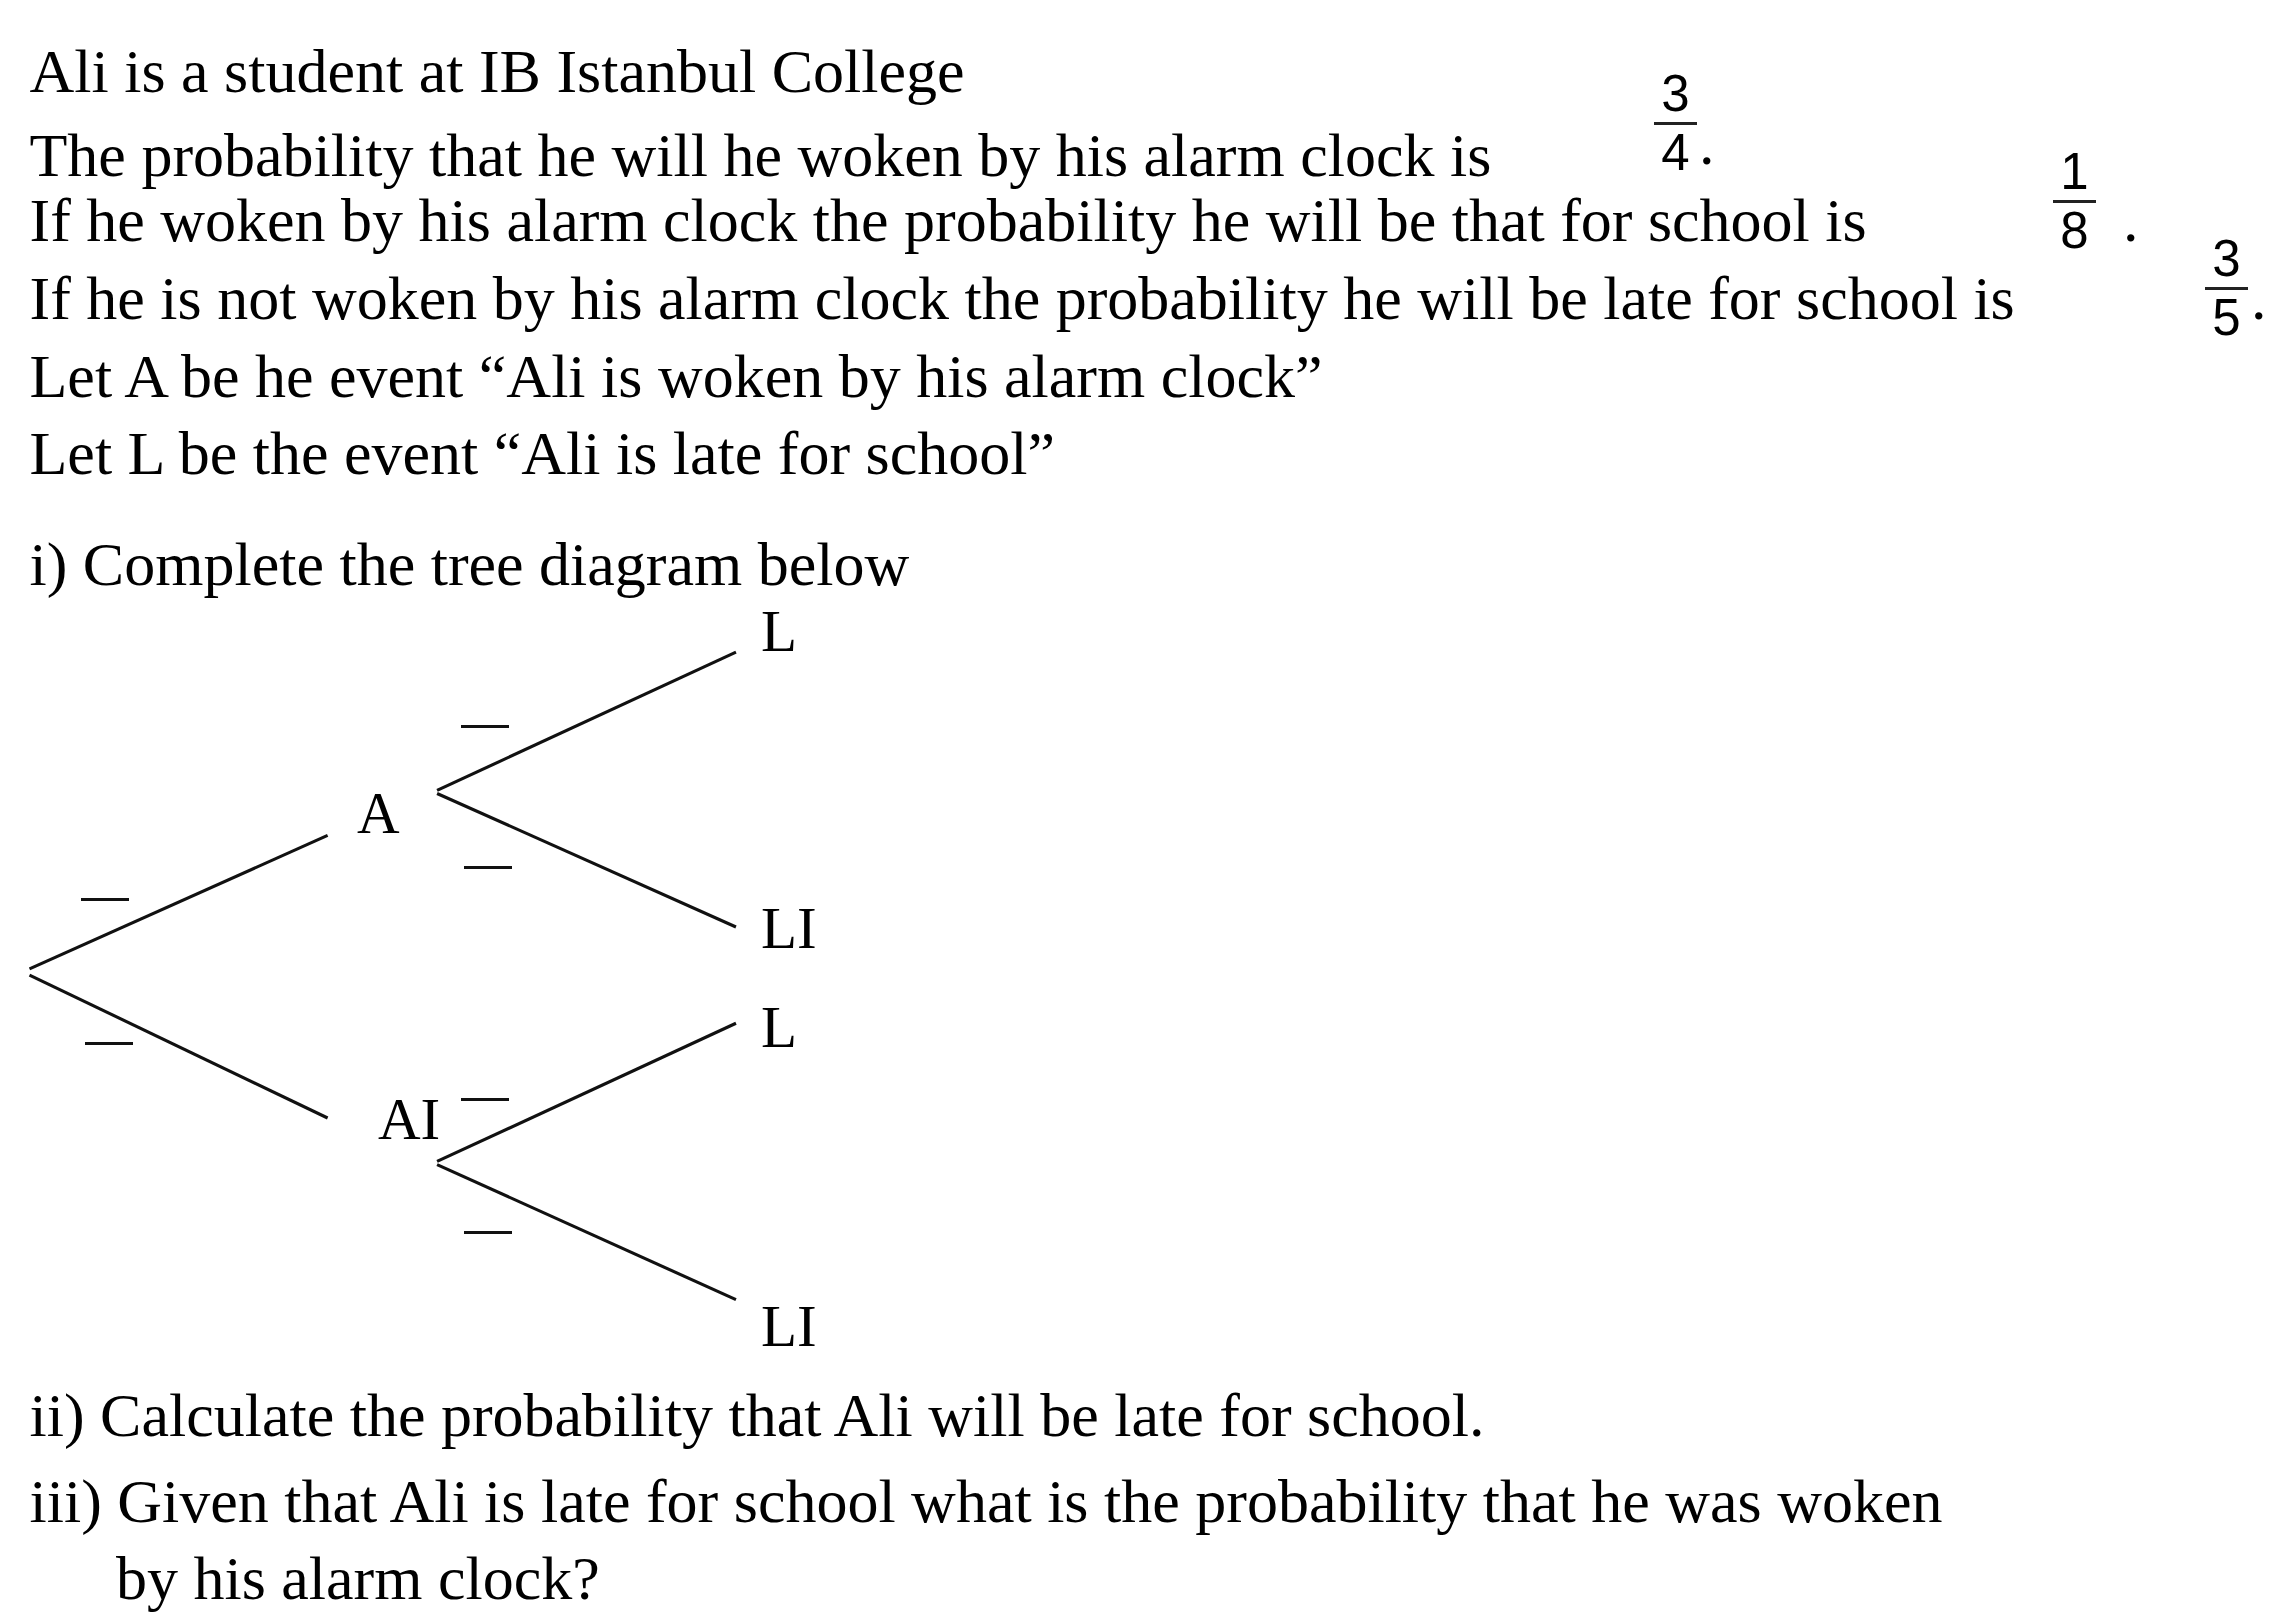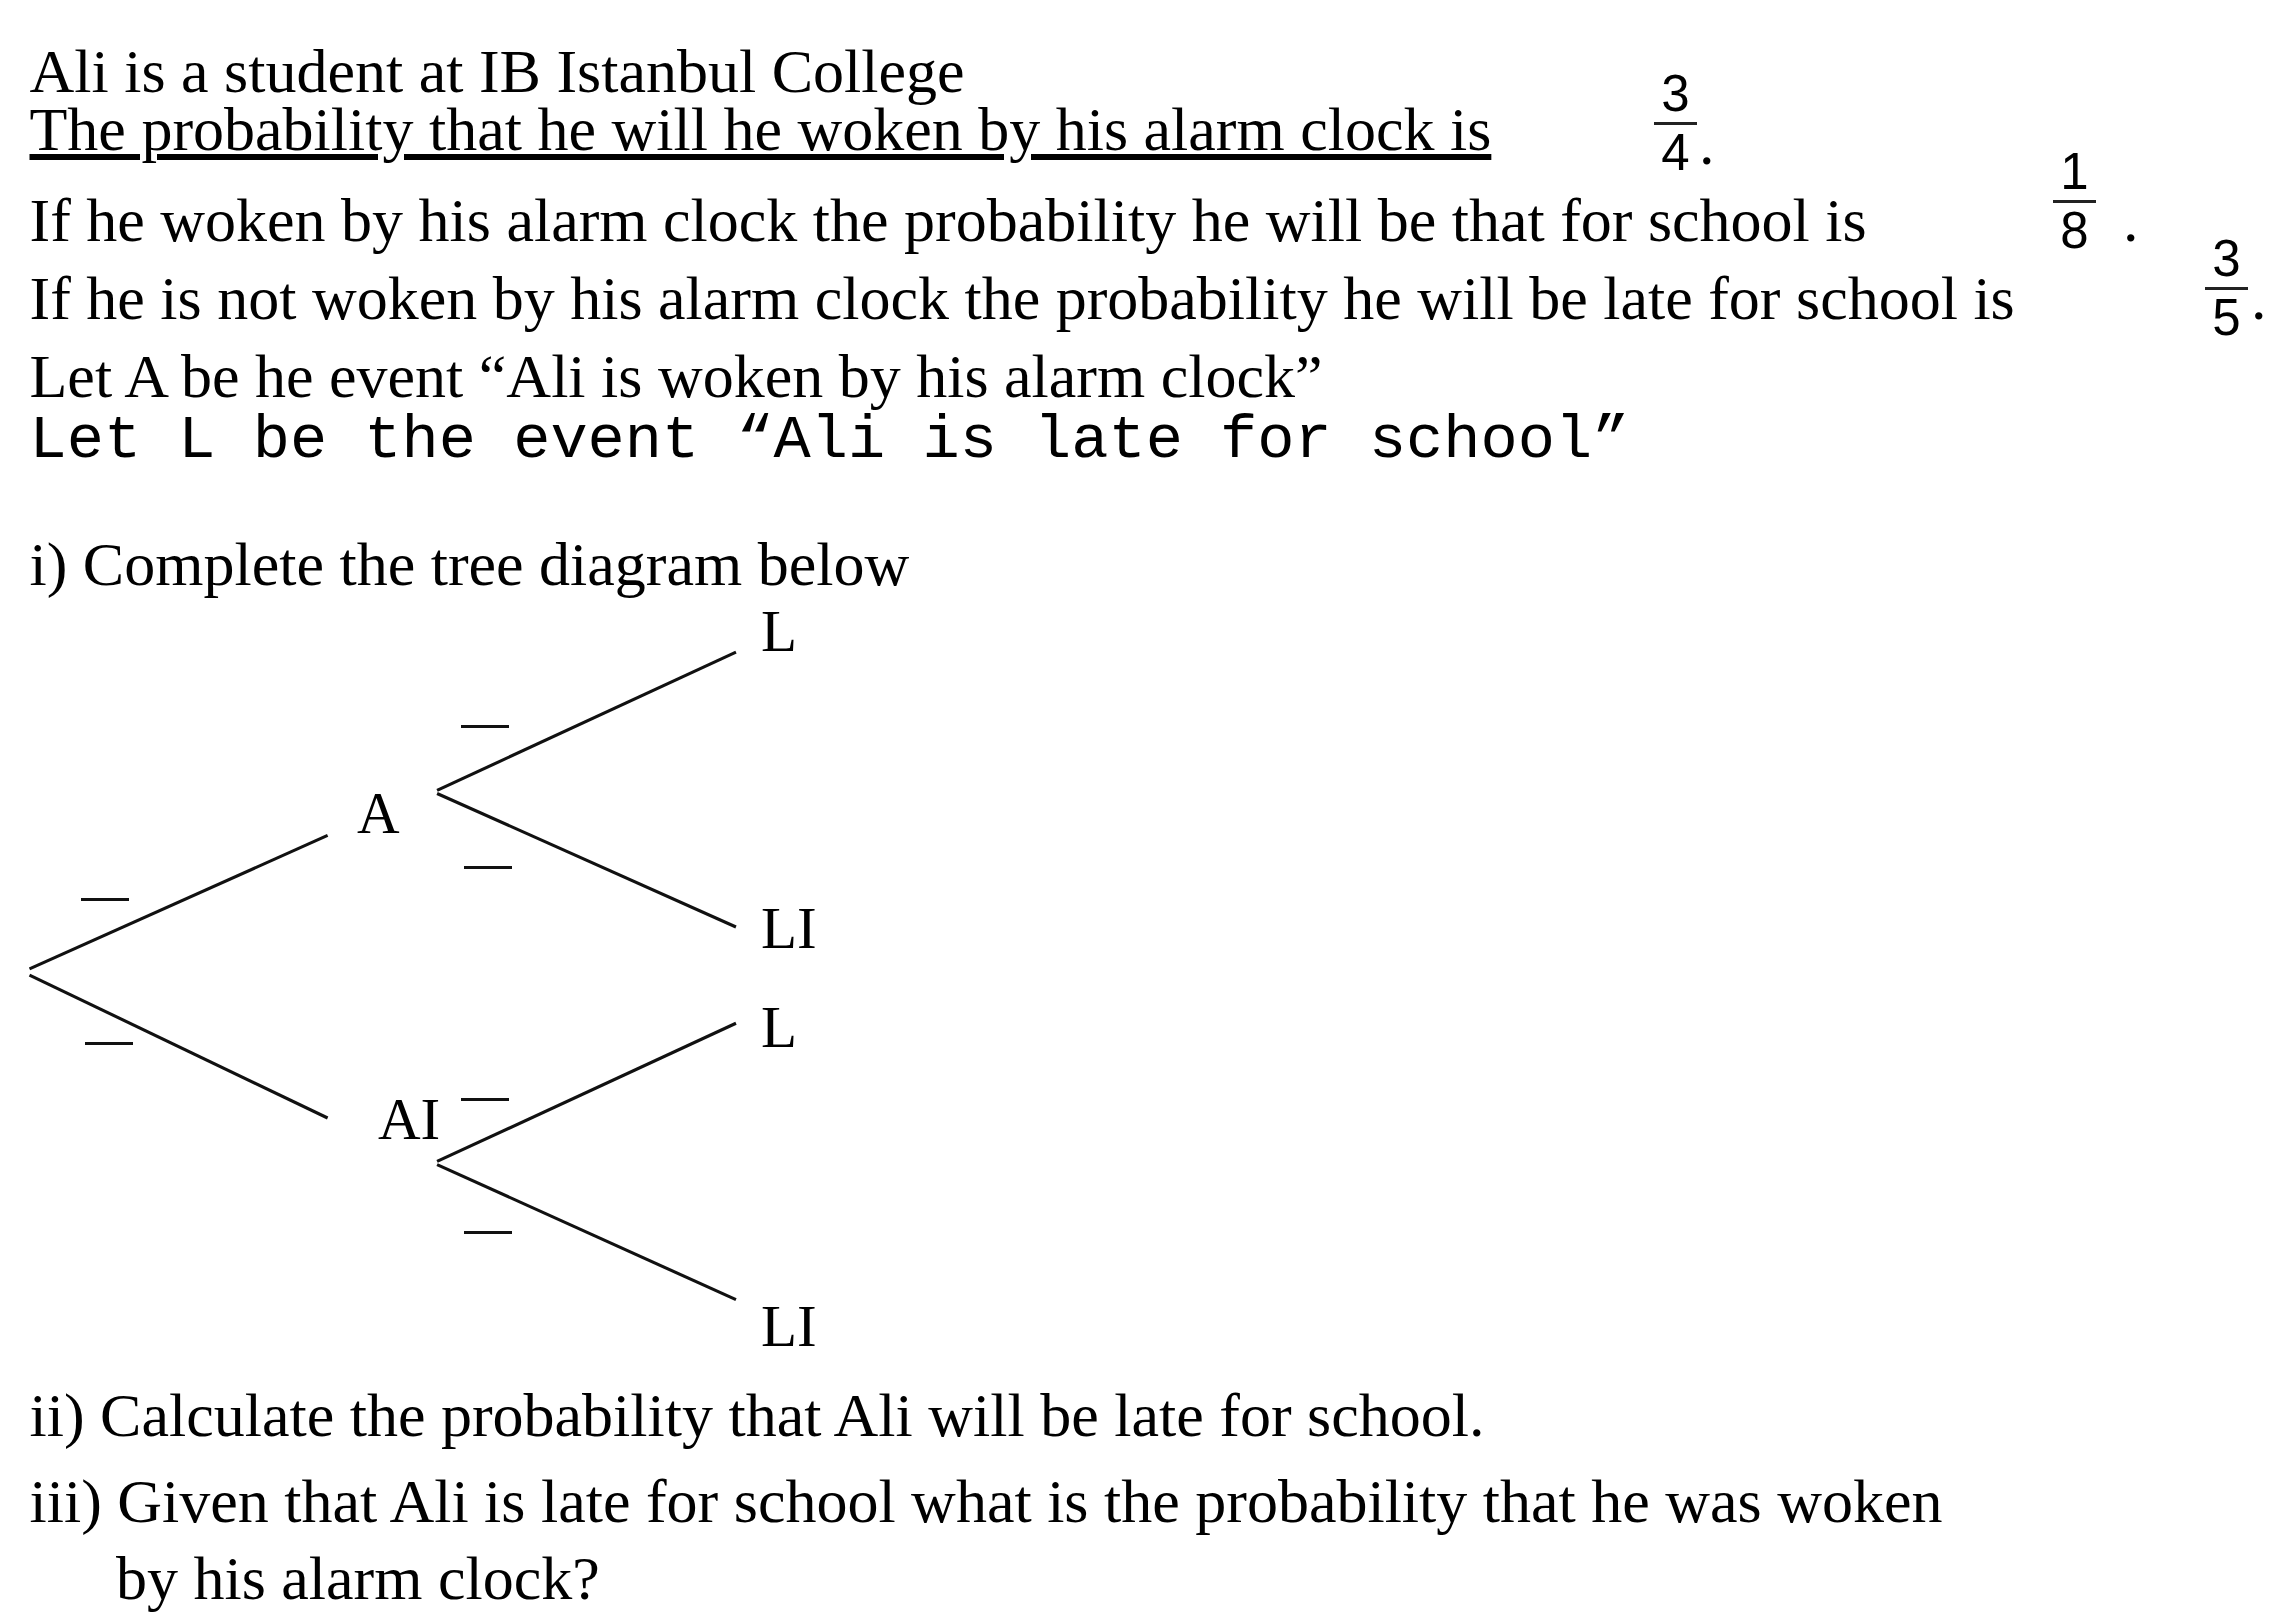--- a/index.html
+++ b/index.html
@@ -12,21 +12,21 @@
   .frac .bar { display:block; height:3.1px; background:#222; margin:3.1px 0 1.6px 0; }
   .dot { position:absolute; font-size:62px; line-height:1; }
   .node { position:absolute; font-size:59px; line-height:1; white-space:nowrap; }
   .blank { position:absolute; width:48px; height:3.1px; background:#111; }
   svg.tree { position:absolute; left:0; top:0; }
 </style>
 </head>
 <body>
 
 <div class="line" style="top:34px;margin-top:6px;">Ali is a student at IB Istanbul College</div>
-<div class="line" style="top:98px;text-decoration:underline;">The probability that he will he woken by his alarm clock is</div>
+<div class="line" style="top:124px;">The probability that he will he woken by his alarm clock is</div>
 <div class="frac" style="left:1654px; top:68px;">
   <span class="num">3</span>
   <span class="bar"></span>
   <span class="den">4</span>
 </div>
 <div class="dot" style="left:1699px; top:112px;">.</div>
 
 <div class="line" style="top:189px;">If he woken by his alarm clock the probability he will be that for school is</div>
 <div class="frac" style="left:2053px; top:146px;">
   <span class="num">1</span>
@@ -37,21 +37,21 @@
 
 <div class="line" style="top:267px;">If he is not woken by his alarm clock the probability he will be late for school is</div>
 <div class="frac" style="left:2205px; top:233px;">
   <span class="num">3</span>
   <span class="bar"></span>
   <span class="den">5</span>
 </div>
 <div class="dot" style="left:2251px; top:267px;">.</div>
 
 <div class="line" style="top:345px;">Let A be he event “Ali is woken by his alarm clock”</div>
-<div class="line" style="top:410px;font-family:Liberation Mono, monospace;">Let L be the event “Ali is late for school”</div>
+<div class="line" style="top:422px;">Let L be the event “Ali is late for school”</div>
 
 <div class="line" style="top:533px;">i) Complete the tree diagram below</div>
 
 <svg class="tree" width="2284" height="1618" viewBox="0 0 2942 2084">
   <g stroke="#111" stroke-width="4" fill="none">
     <line x1="38" y1="1248" x2="422" y2="1076"></line>
     <line x1="38" y1="1256" x2="422" y2="1440"></line>
     <line x1="563" y1="1018" x2="948" y2="840"></line>
     <line x1="563" y1="1022" x2="948" y2="1194"></line>
     <line x1="563" y1="1496" x2="948" y2="1318"></line>

